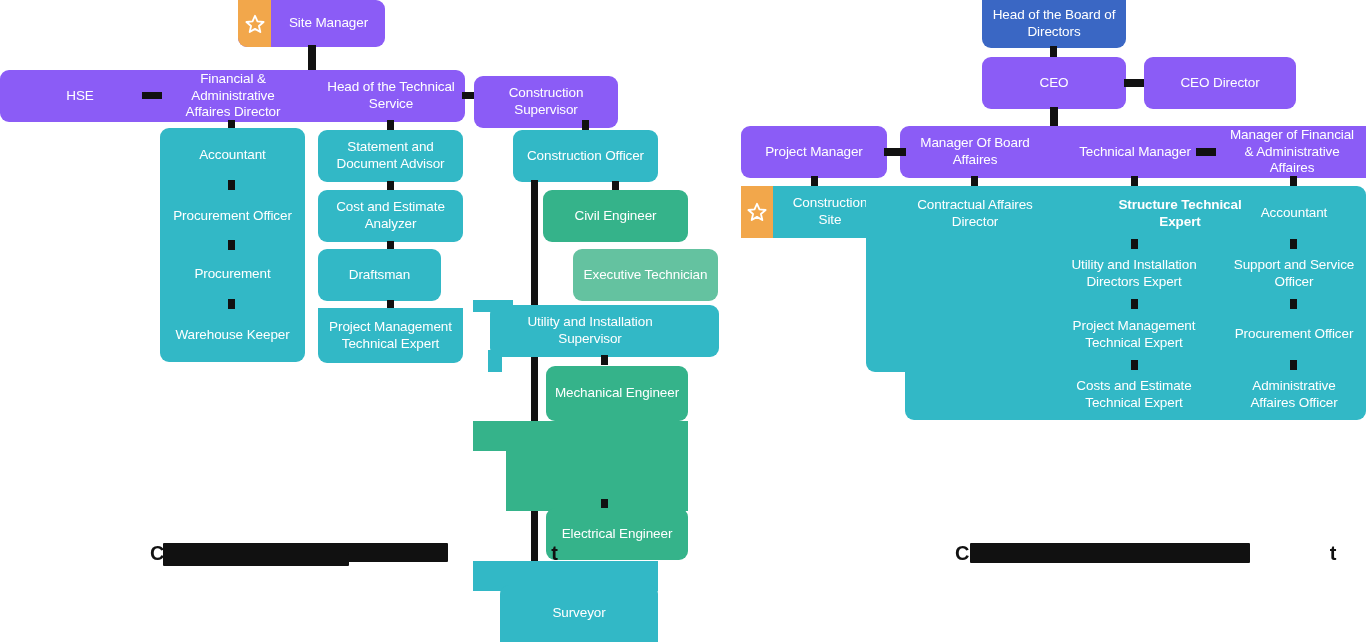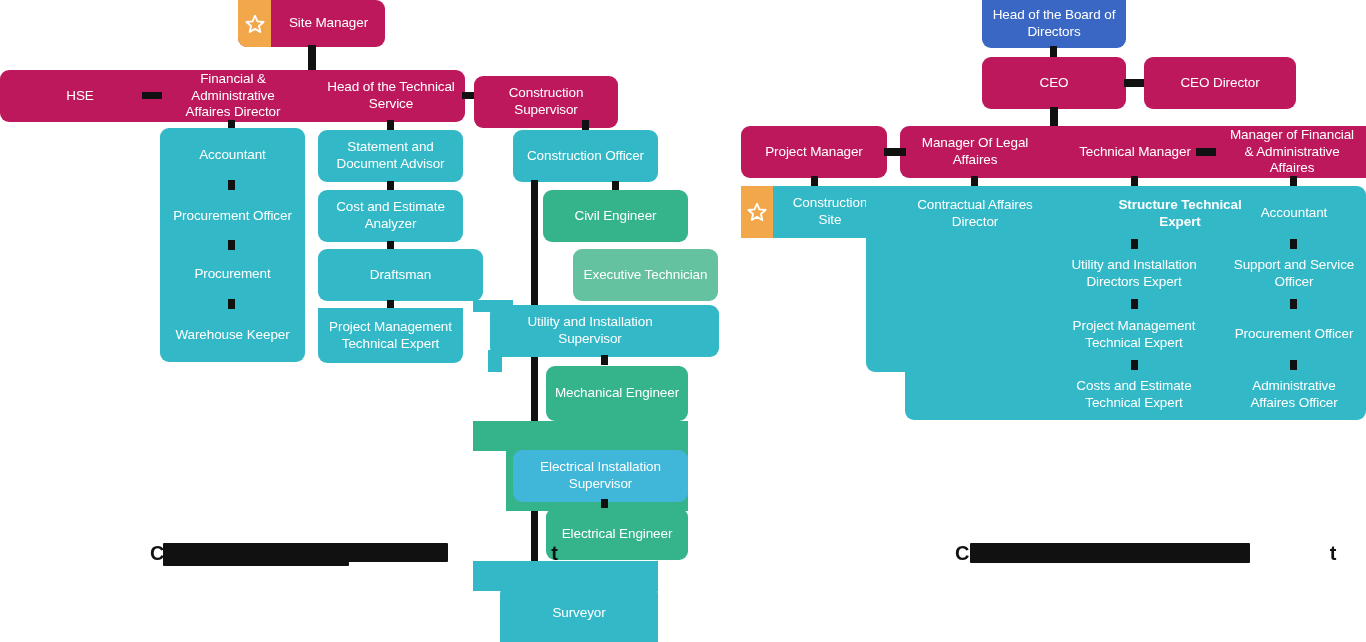--- a/index.html
+++ b/index.html
@@ -23,21 +23,21 @@
     text-align:center;
     color:#ffffff;
     border-radius:9px;
     font-size:13.5px;
     line-height:1.25;
     padding:4px 8px;
     letter-spacing:-0.1px;
   }
   .node .lbl{display:block;width:100%;}
 
-  .blue{background:#be185d;align-items:center;}
+  .blue{background:#8b5cf6;align-items:center;}
   .navy{background:#3a67c4;}
   .teal{background:#32b8c6;}
   .green{background:#35b38a;}
   .green-lt{background:#64c2a0;}
   .lightblue{background:#40b6d8;}
 
   
   .chip{
     position:absolute;
     background:#f2a74b;
@@ -125,21 +125,21 @@
   <div class="conn" style="left:228px;top:299px;width:7px;height:10px;"></div>
 
   <div class="node teal" style="left:318px;top:130px;width:145px;height:52px;">
     <span class="lbl">Statement and Document Advisor</span>
   </div>
   <div class="conn" style="left:387px;top:181px;width:7px;height:10px;"></div>
   <div class="node teal" style="left:318px;top:190px;width:145px;height:52px;">
     <span class="lbl">Cost and Estimate Analyzer</span>
   </div>
   <div class="conn" style="left:387px;top:241px;width:7px;height:10px;"></div>
-  <div class="node teal" style="left:318px;top:249px;width:165px;height:52px;padding-left:8px;">
+  <div class="node teal" style="left:318px;top:249px;width:123px;height:52px;padding-left:8px;">
     <span class="lbl">Draftsman</span>
   </div>
   <div class="conn" style="left:387px;top:300px;width:7px;height:10px;"></div>
   <div class="node teal" style="left:318px;top:308px;width:145px;height:55px;border-radius:0 0 9px 9px;">
     <span class="lbl">Project Management Technical Expert</span>
   </div>
 
   <div class="node teal" style="left:513px;top:130px;width:145px;height:52px;">
     <span class="lbl">Construction Officer</span>
   </div>
@@ -162,23 +162,20 @@
   </div>
   <div class="conn" style="left:601px;top:355px;width:7px;height:10px;"></div>
 
   <div class="node green" style="left:546px;top:366px;width:142px;height:55px;">
     <span class="lbl">Mechanical Engineer</span>
   </div>
 
   <div class="fill green" style="left:473px;top:421px;width:100px;height:30px;"></div>
   <div class="fill green" style="left:506px;top:421px;width:182px;height:90px;"></div>
 
-  <div class="node lightblue" style="left:513px;top:450px;width:175px;height:52px;">
-    <span class="lbl">Electrical Installation Supervisor</span>
-  </div>
   <div class="conn" style="left:601px;top:499px;width:7px;height:10px;"></div>
 
   <div class="node green" style="left:546px;top:508px;width:142px;height:52px;">
     <span class="lbl">Electrical Engineer</span>
   </div>
 
   <div class="fill teal" style="left:473px;top:561px;width:25px;height:30px;"></div>
   <div class="fill teal" style="left:498px;top:561px;width:160px;height:30px;"></div>
 
   <div class="node teal" style="left:500px;top:585px;width:158px;height:57px;border-radius:9px 9px 0 0;">
@@ -203,21 +200,21 @@
 
   <div class="node blue" style="left:1144px;top:57px;width:152px;height:52px;">
     <span class="lbl">CEO Director</span>
   </div>
 
   <div class="conn" style="left:1050px;top:107px;width:8px;height:52px;"></div>
   <div class="conn" style="left:1041px;top:151px;width:26px;height:8px;"></div>
 
   <div class="fill blue" style="left:900px;top:126px;width:466px;height:52px;border-radius:9px 0 0 9px;"></div>
   <div class="node" style="left:900px;top:126px;width:150px;height:52px;background:transparent;">
-    <span class="lbl">Manager Of Legal Affaires</span>
+    <span class="lbl">Manager Of Board Affaires</span>
   </div>
   <div class="node" style="left:1062px;top:126px;width:146px;height:52px;background:transparent;">
     <span class="lbl">Technical Manager</span>
   </div>
   <div class="node" style="left:1218px;top:126px;width:148px;height:52px;background:transparent;">
     <span class="lbl">Manager of Financial &amp; Administrative Affaires</span>
   </div>
   <div class="conn" style="left:1196px;top:148px;width:20px;height:8px;"></div>
 
   <div class="node blue" style="left:741px;top:126px;width:146px;height:52px;">

